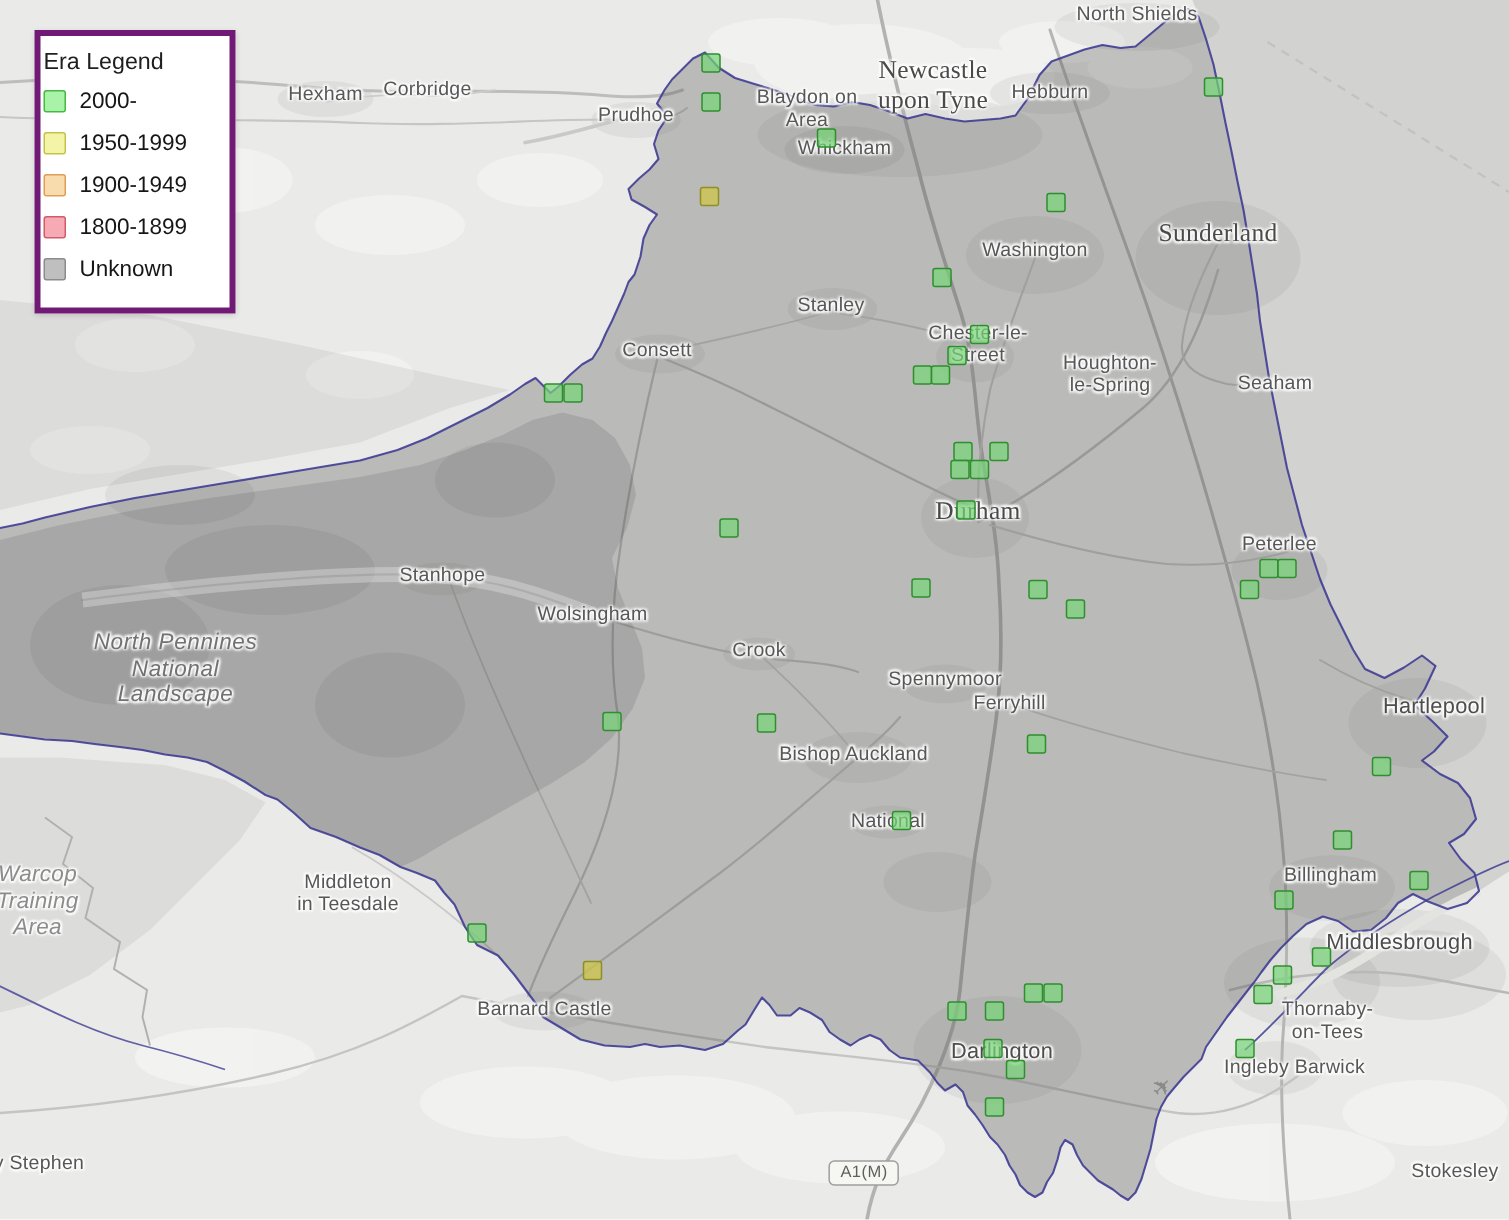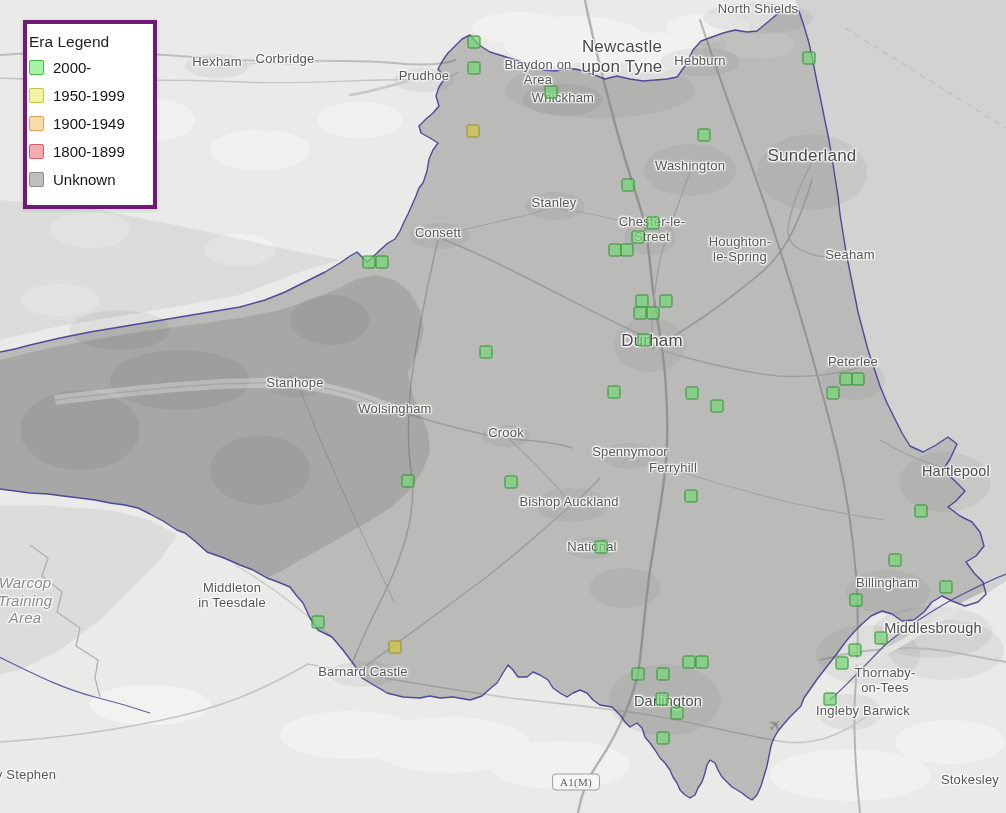--- a/index.html
+++ b/index.html
@@ -8,21 +8,21 @@
     background:#eaeae8;font-family:"Liberation Sans",sans-serif;
     -webkit-user-select:none;user-select:none;
   }
   .map-root svg{position:absolute;left:0;top:0;}
   .layer{position:absolute;left:0;top:0;width:100%;height:100%;pointer-events:none;}
   .map-label{
     position:absolute;transform:translate(-50%,-50%);
     white-space:pre-line;text-align:center;line-height:1.18;letter-spacing:.2px;color:#585858;
     text-shadow:1px 1px 1.5px #fff,-1px -1px 1.5px #fff,1px -1px 1.5px #fff,-1px 1px 1.5px #fff,0 0 3px #fff;
   }
-  .city{font-size:17px;color:#4a4a4a;}
+  .city{font-size:17px;color:#4a4a4a;font-family:Liberation Serif, serif;}
   .citysm{font-size:14.5px;color:#4d4d4d;}
   .town{font-size:13px;color:#575757;}
   .area{font-size:15px;font-style:italic;color:#717171;letter-spacing:.4px;}
   .areasm{font-size:15px;font-style:italic;color:#8c8c8c;}
   .marker{
     position:absolute;width:13px;height:13px;box-sizing:border-box;
     transform:translate(-50%,-50%);border:1.5px solid #2f8f2f;border-radius:2px;
     background:rgba(120,214,120,.7);pointer-events:auto;cursor:pointer;
   }
   .legend{
@@ -194,28 +194,31 @@
       <div class="map-label town" style="left: 592px; top: 547px;">National</div>
       <div class="map-label town" style="left: 232px; top: 560px; margin-top: 35px;">Middleton
 in Teesdale</div>
       <div class="map-label town" style="left: 363px; top: 672px;">Barnard Castle</div>
       <div class="map-label town" style="left: 887px; top: 583px;">Billingham</div>
       <div class="map-label town" style="left: 885px; top: 680px;">Thornaby-
 on-Tees</div>
       <div class="map-label town" style="left: 863px; top: 711px;">Ingleby Barwick</div>
       <div class="map-label town" style="left: 970px; top: 780px;">Stokesley</div>
       <div class="map-label town" style="left: 26px; top: 775px;">y Stephen</div>
+      <div class="map-label area" style="left: 117px; top: 446px;">North Pennines
+National
+Landscape</div>
       <div class="map-label areasm" style="left: 25px; top: 601px;">Warcop
 Training
 Area</div>
     </div>
 
   <div class="layer">
 
-  <div class="road-badge" style="left: 576px; top: 782px; font-family: Liberation Serif, serif;">A1(M)</div>
+  <div class="road-badge" style="left: 576px; top: 782px;">A1(M)</div>
     </div>
 
   <div class="layer">
 
   <div class="map-icon plane" style="left: 775px; top: 725px;">✈</div>
     </div>
 
   <div class="layer">
 
   <div class="marker" style="left: 474px; top: 42px; background: rgba(120, 214, 120, 0.7); border-color: rgb(47, 143, 47);"></div>

